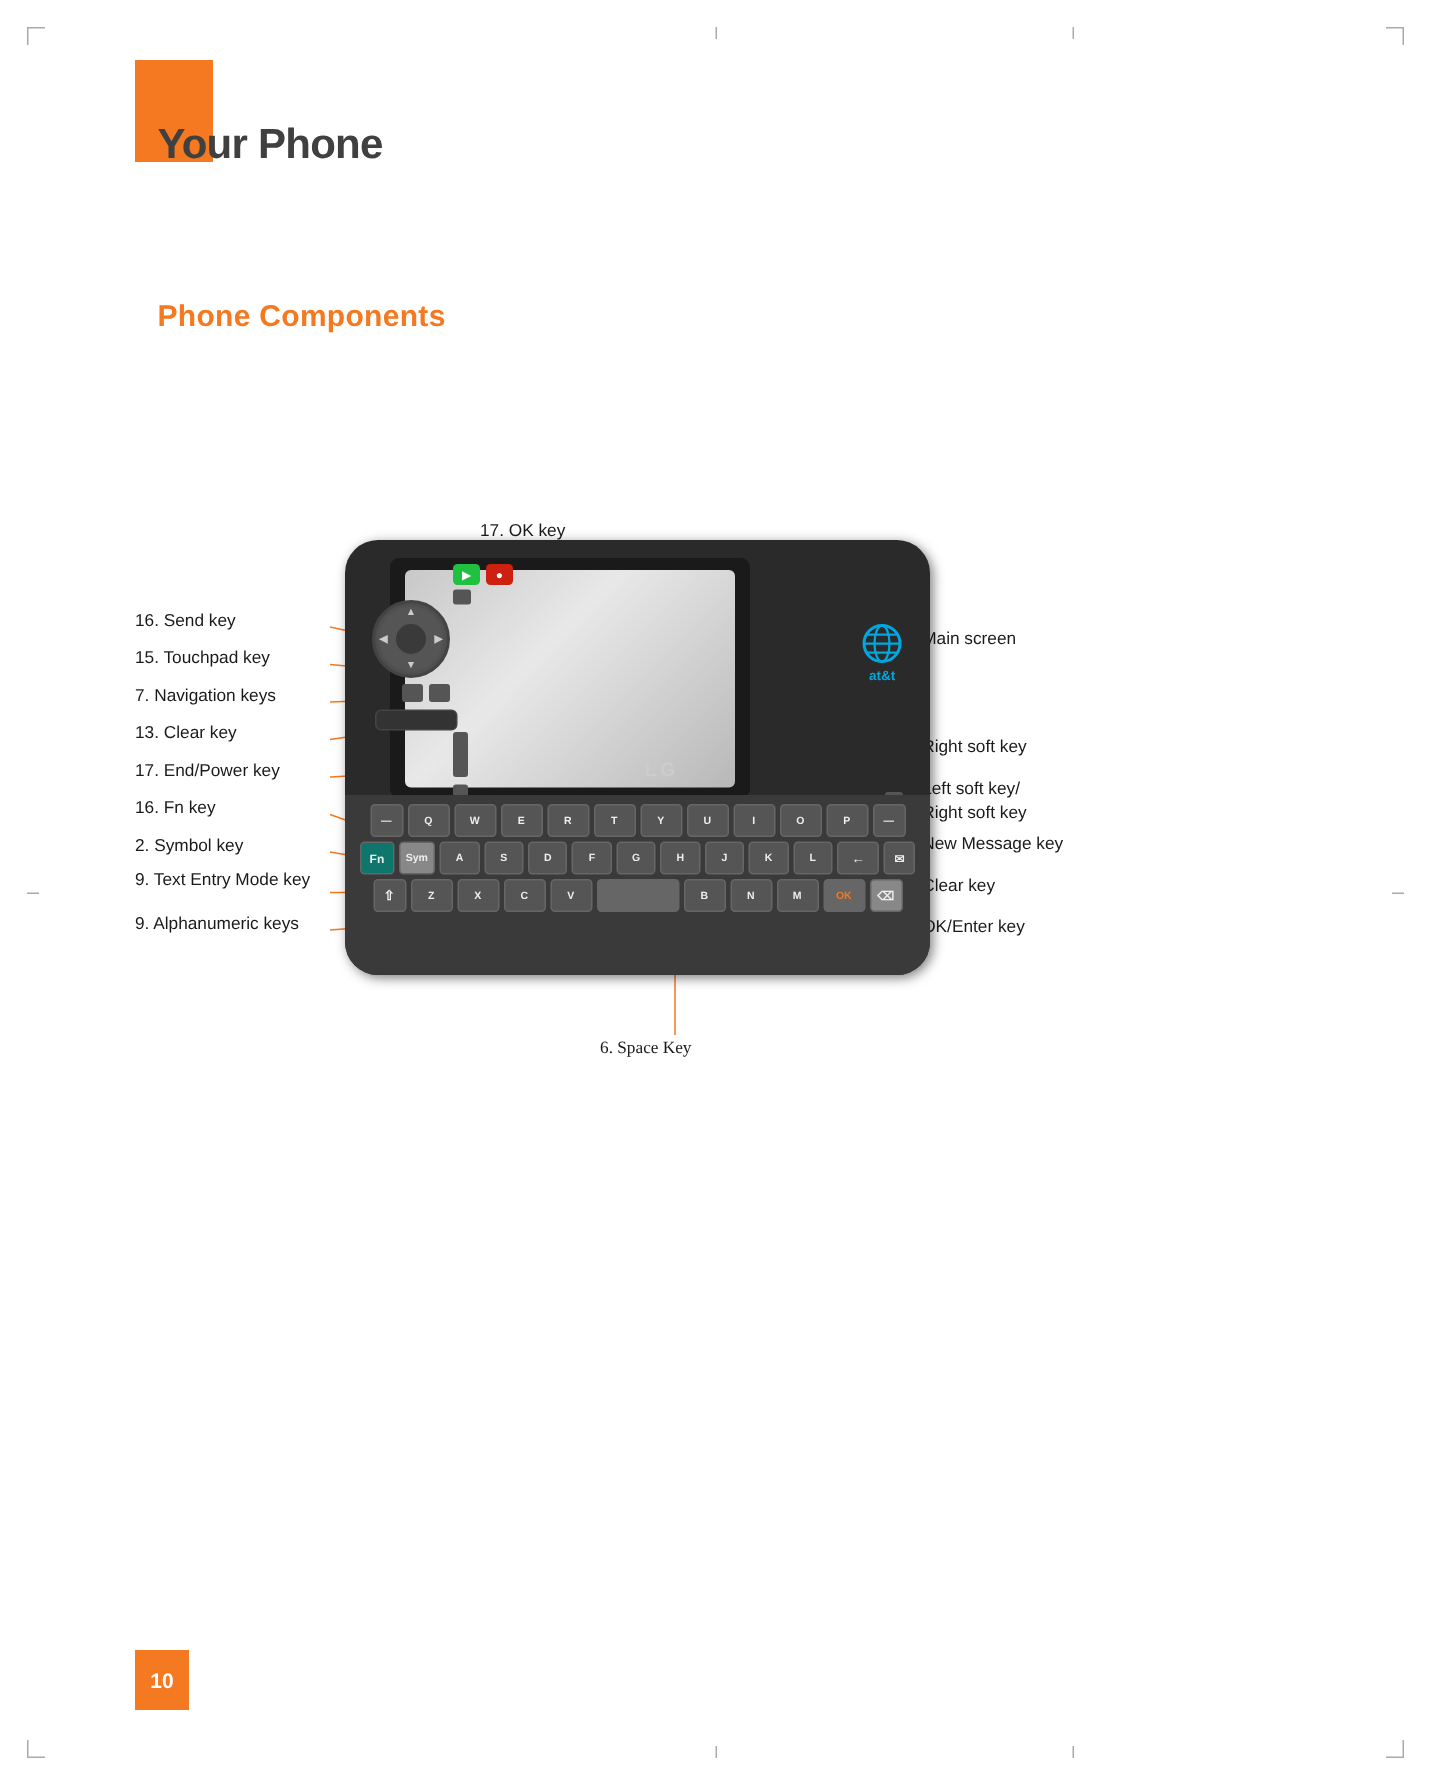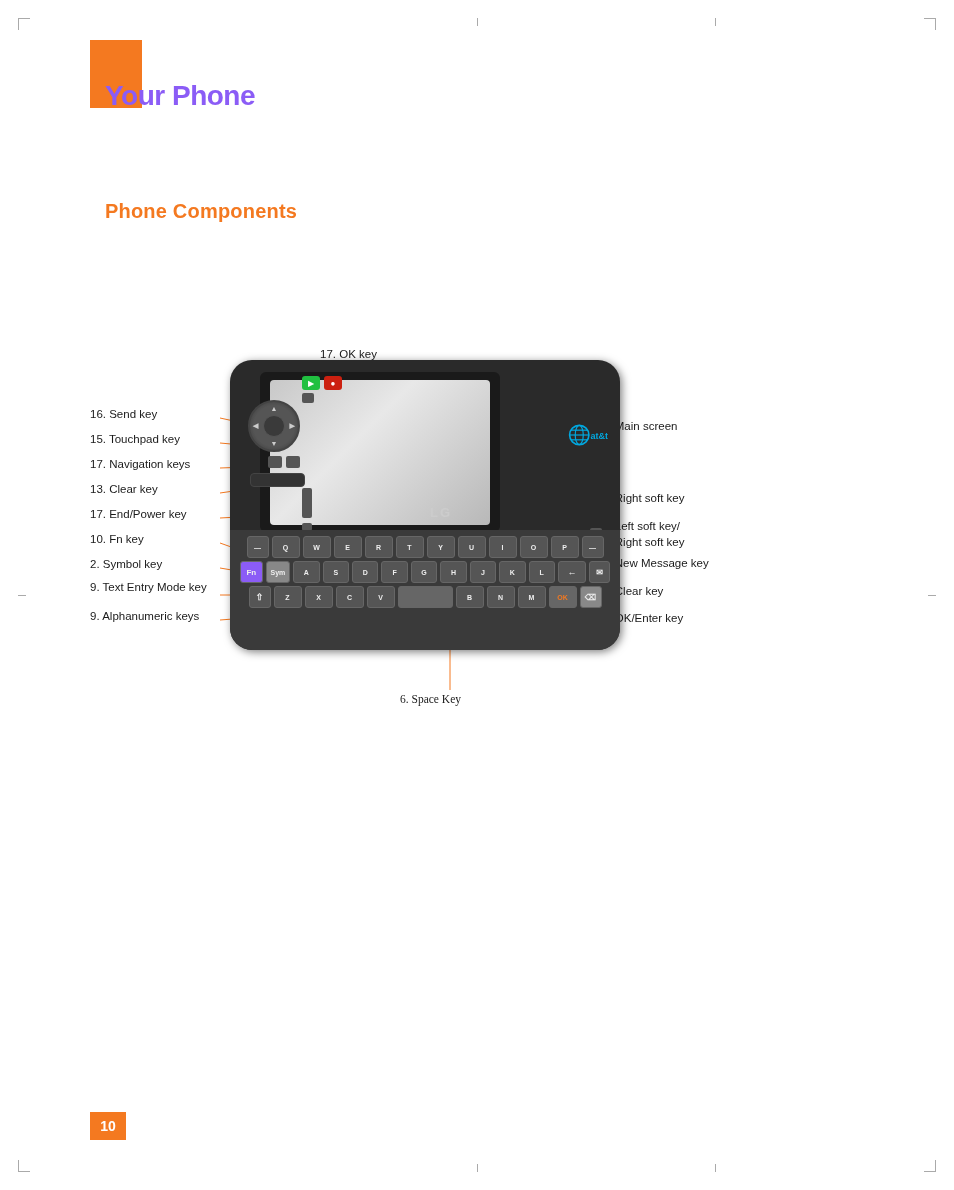--- a/index.html
+++ b/index.html
@@ -43,42 +43,42 @@
       background: #f47920;
     }
 
     
     .page-title {
       position: absolute;
       top: 80px;
       left: 105px;
       font-size: 28px;
       font-weight: 900;
-      color: #8b5cf6;
+      color: #404040;
       letter-spacing: -0.5px;
     }
 
     
     .section-heading {
       position: absolute;
       top: 200px;
       left: 105px;
       font-size: 20px;
       font-weight: 800;
       color: #f47920;
       letter-spacing: 0.2px;
     }
 
     
     .page-number-box {
       position: absolute;
       bottom: 50px;
       left: 90px;
       width: 36px;
-      height: 28px;
+      height: 40px;
       background: #f47920;
       display: flex;
       align-items: center;
       justify-content: center;
     }
     .page-number-box span {
       color: #fff;
       font-size: 14px;
       font-weight: 700;
     }
@@ -126,21 +126,21 @@
     }
 
     
     .att-logo {
       position: absolute;
       top: 30px;
       right: 12px;
       width: 40px;
       height: 90px;
       display: flex;
-      flex-direction: row;
+      flex-direction: column;
       align-items: center;
       justify-content: center;
     }
     .att-text {
       font-size: 8px;
       font-weight: 900;
       color: #00a8e0;
       text-align: center;
       line-height: 1.1;
     }
@@ -213,21 +213,21 @@
       justify-content: center;
       font-size: 7px;
       color: #eee;
       font-weight: 700;
       position: relative;
     }
     .kb-key-small {
       width: 22px;
     }
     .kb-key-fn {
-      background: #8b5cf6;
+      background: #0f766e;
       width: 24px;
     }
     .kb-key-sym {
       background: #888;
       width: 26px;
       font-size: 6px;
     }
     .kb-key-ok {
       background: #555;
       width: 28px;
@@ -318,24 +318,24 @@
 
     <line x1="510" y1="285" x2="480" y2="280" stroke="#f47920" stroke-width="1"></line>
 
     <line x1="510" y1="310" x2="480" y2="295" stroke="#f47920" stroke-width="1"></line>
 
     <line x1="360" y1="380" x2="360" y2="335" stroke="#f47920" stroke-width="1"></line>
   </svg>
 
   <div class="annotation" style="left:0; top:98px;">16. Send key</div>
   <div class="annotation" style="left:0; top:123px;">15. Touchpad key</div>
-  <div class="annotation" style="left:0; top:148px;">17. Navigation keys</div>
+  <div class="annotation" style="left:0; top:148px;">7. Navigation keys</div>
   <div class="annotation" style="left:0; top:173px;">13. Clear key</div>
   <div class="annotation" style="left:0; top:198px;">17. End/Power key</div>
-  <div class="annotation" style="left:0; top:223px;">10. Fn key</div>
+  <div class="annotation" style="left:0; top:223px;">16. Fn key</div>
   <div class="annotation" style="left:0; top:248px;">2. Symbol key</div>
   <div class="annotation" style="left:0; top:271px;">9. Text Entry Mode key</div>
   <div class="annotation" style="left:0; top:300px;">9. Alphanumeric keys</div>
 
   <div class="annotation" style="left:230px; top:38px;">17. OK key</div>
   <div class="annotation" style="left:260px; top:55px;">18. Left soft key</div>
 
   <div class="annotation" style="left:512px; top:110px;">1. Main screen</div>
   <div class="annotation" style="left:512px; top:182px;">2. Right soft key</div>
   <div class="annotation" style="left:512px; top:208px; line-height:1.4;">3. Left soft key/<br>&nbsp;&nbsp;&nbsp;&nbsp;Right soft key</div>

